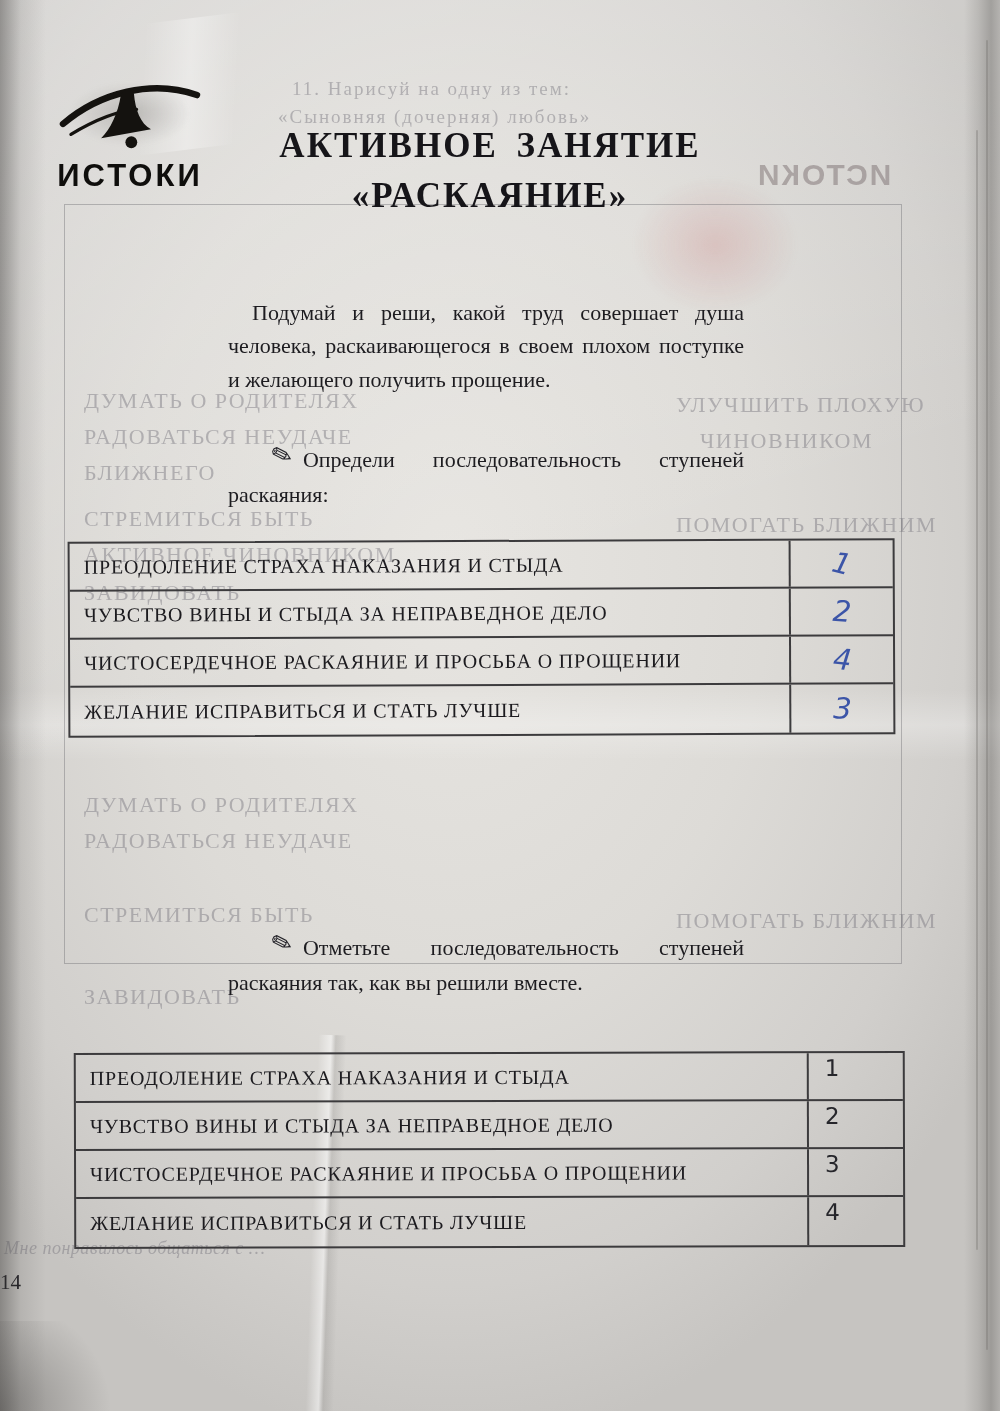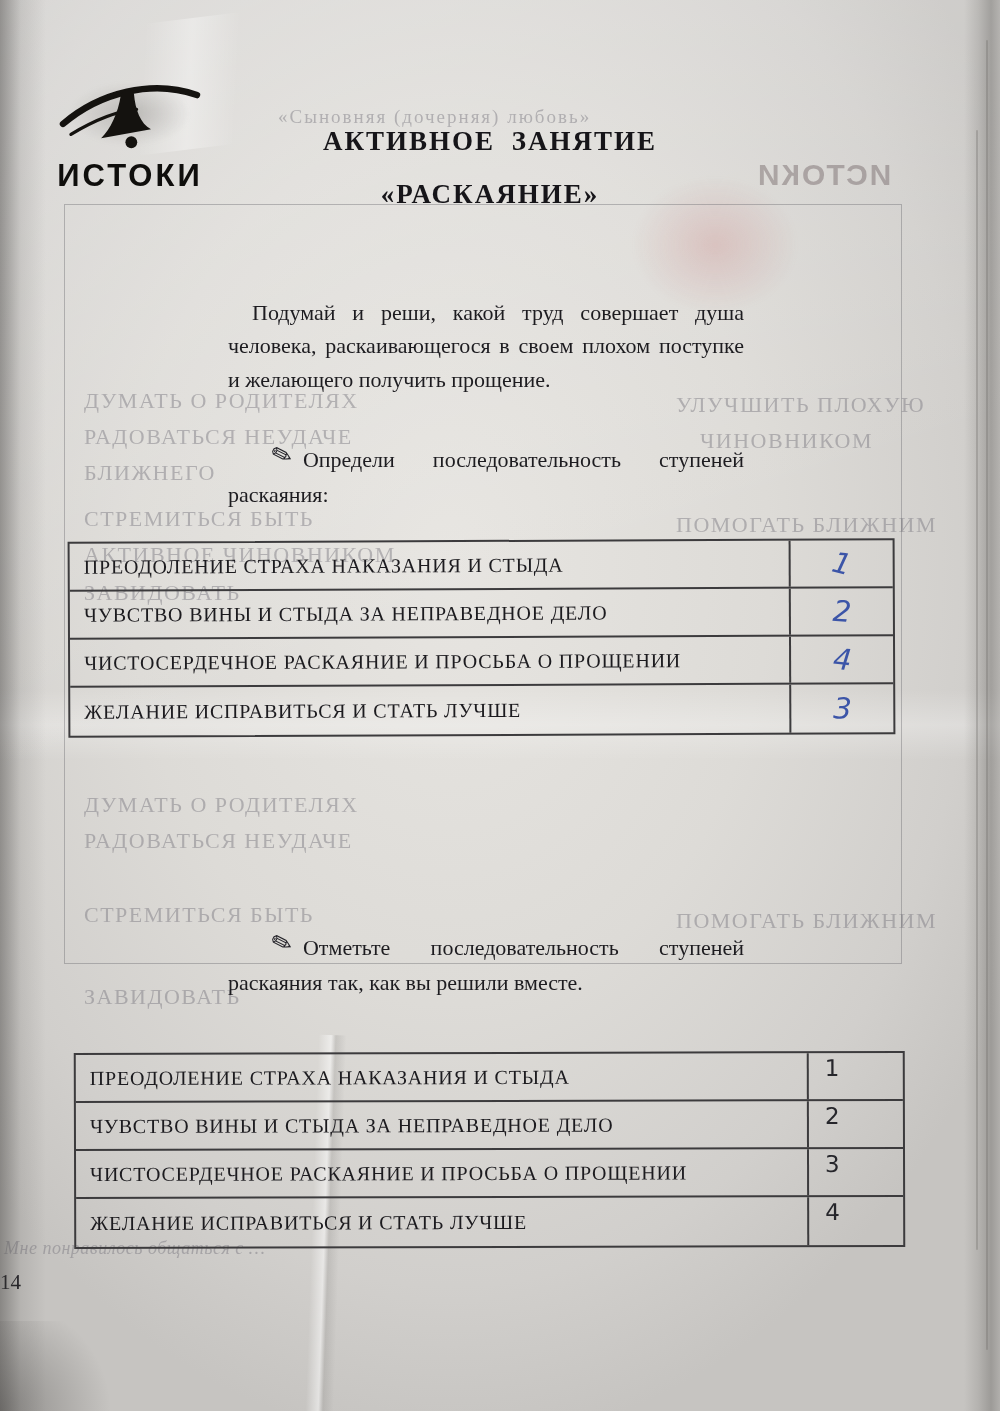--- a/index.html
+++ b/index.html
@@ -50,22 +50,22 @@
   .logo { position:absolute; left:50px; top:72px; width:160px; height:128px; }
   .logo-wash { position:absolute; left:0; top:0; width:160px; height:84px;
     background:radial-gradient(closest-side, rgba(120,118,115,0.35), transparent 75%); filter:blur(2px); }
   .logo svg { position:absolute; left:6px; top:2px; }
   .brand { position:absolute; left:0px; top:86px; width:160px; text-align:center;
     font-family:"Liberation Sans", sans-serif; font-weight:bold; font-size:31px;
     letter-spacing:3px; color:#0f0e0c; }
 
   
   .title { position:absolute; left:230px; top:126px; width:520px; text-align:center;
-    font-weight:bold; font-size:27px; letter-spacing:2px; word-spacing:8px; color:#161519; }
-  .title .l2 { margin-top:22px; }
+    font-weight:bold; font-size:35px; letter-spacing:2px; word-spacing:8px; color:#161519; }
+  .title .l2 { margin-top:10px; }
   .task-heading { position:absolute; left:65px; width:838px; text-align:center;
     font-weight:bold; font-size:23px; word-spacing:7px; color:#18171b; }
   .th1 { top:240px; } .th2 { top:788px; }
   .para { position:absolute; left:228px; width:516px; font-size:22px; line-height:1.52;
     text-align:justify; color:#1d1c20; }
   .p1 { top:296px; text-indent:24px; }
   .p2 { top:842px; text-indent:26px; }
   .instr1 { top:440px; text-indent:22px; }
   .instr2 { top:928px; text-indent:22px; }
   .pencil { display:inline-block; transform:rotate(-18deg); font-size:25px; margin-right:10px;
@@ -98,20 +98,21 @@
 </head>
 <body>
 
 <div class="page">
 
   <div class="crease crease-d"></div>
   <div class="crease crease-h"></div>
   <div class="crease crease-v"></div>
   <div class="pink-patch"></div>
 
+  <div class="bleed bleed-sm" style="left:292px; top:78px;">11. Нарисуй на одну из тем:</div>
   <div class="bleed bleed-sm" style="left:278px; top:106px;">«Сыновняя (дочерняя) любовь»</div>
   <div class="bleed bleed-logo" style="left:756px; top:158px;">ИСТОКИ</div>
   <div class="bleed" style="left:84px;  top:388px;">ДУМАТЬ О РОДИТЕЛЯХ</div>
   <div class="bleed" style="left:84px;  top:424px;">РАДОВАТЬСЯ НЕУДАЧЕ</div>
   <div class="bleed" style="left:84px;  top:460px;">БЛИЖНЕГО</div>
   <div class="bleed" style="left:84px;  top:506px;">СТРЕМИТЬСЯ БЫТЬ</div>
   <div class="bleed" style="left:84px;  top:542px;">АКТИВНОЕ ЧИНОВНИКОМ</div>
   <div class="bleed" style="left:84px;  top:580px;">ЗАВИДОВАТЬ</div>
   <div class="bleed" style="left:676px; top:392px;font-family:Liberation Serif, serif;">УЛУЧШИТЬ ПЛОХУЮ</div>
   <div class="bleed" style="left:700px; top:428px;">ЧИНОВНИКОМ</div>

